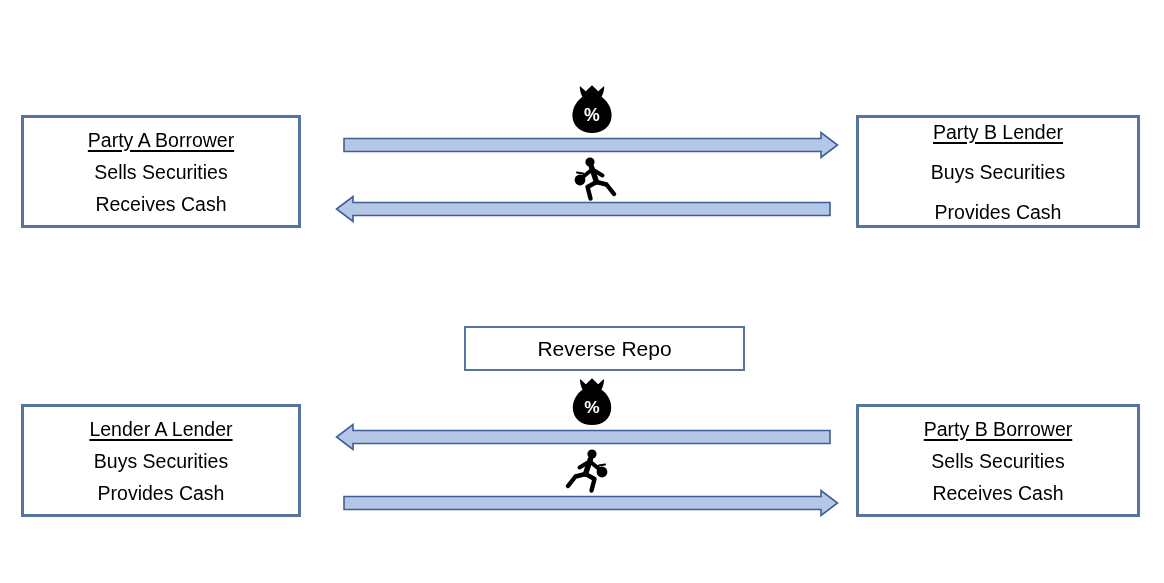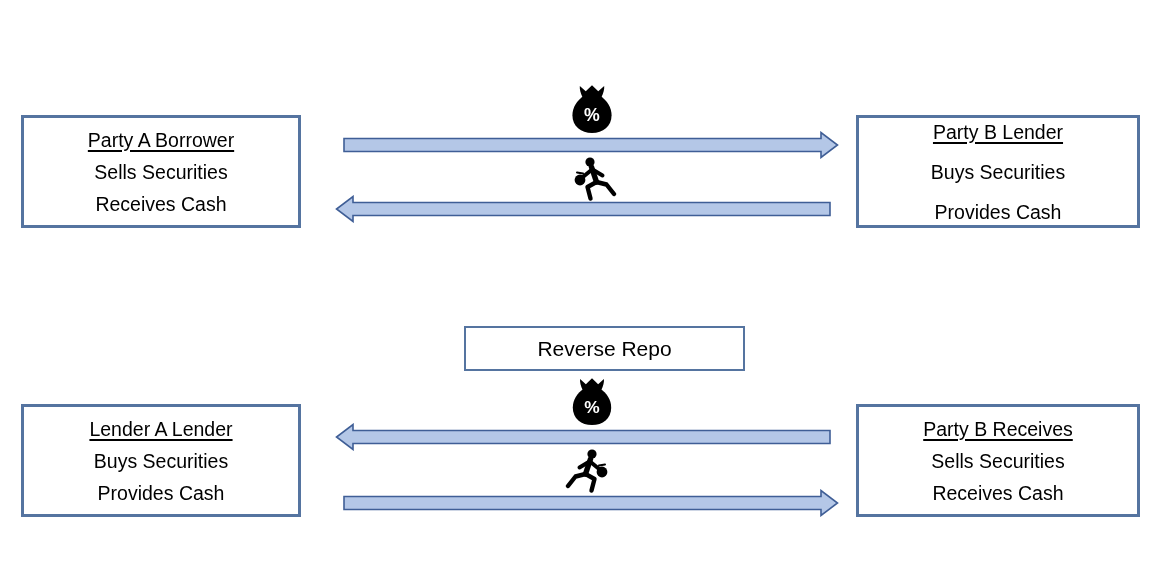--- a/index.html
+++ b/index.html
@@ -110,18 +110,18 @@
     <polygon points="1,7.5 478,7.5 478,1.5 494.5,14 478,26.5 478,20.5 1,20.5" style="fill:var(--arrow-fill);stroke:var(--arrow-border);stroke-width:1.6;stroke-linejoin:miter"></polygon>
   </svg>
 
   <div class="party-box" style="left:21px; top:404px; width:280px; height:113px;">
     <div class="party-heading">Lender A Lender</div>
     <div>Buys Securities</div>
     <div>Provides Cash</div>
   </div>
 
   <div class="party-box" style="left:856px; top:404px; width:284px; height:113px;">
-    <div class="party-heading">Party B Receives</div>
+    <div class="party-heading">Party B Borrower</div>
     <div>Sells Securities</div>
     <div>Receives Cash</div>
   </div>
 
 </div>
 
 </body></html>

